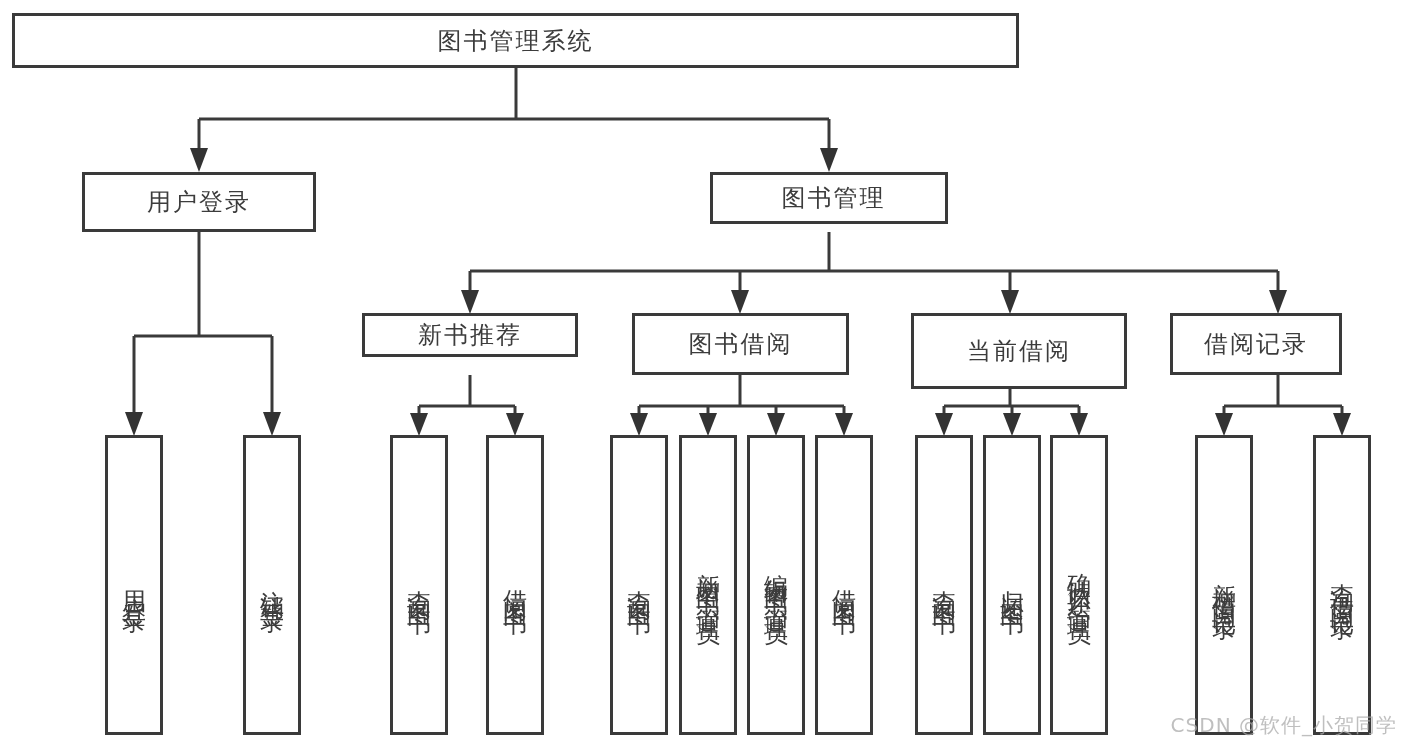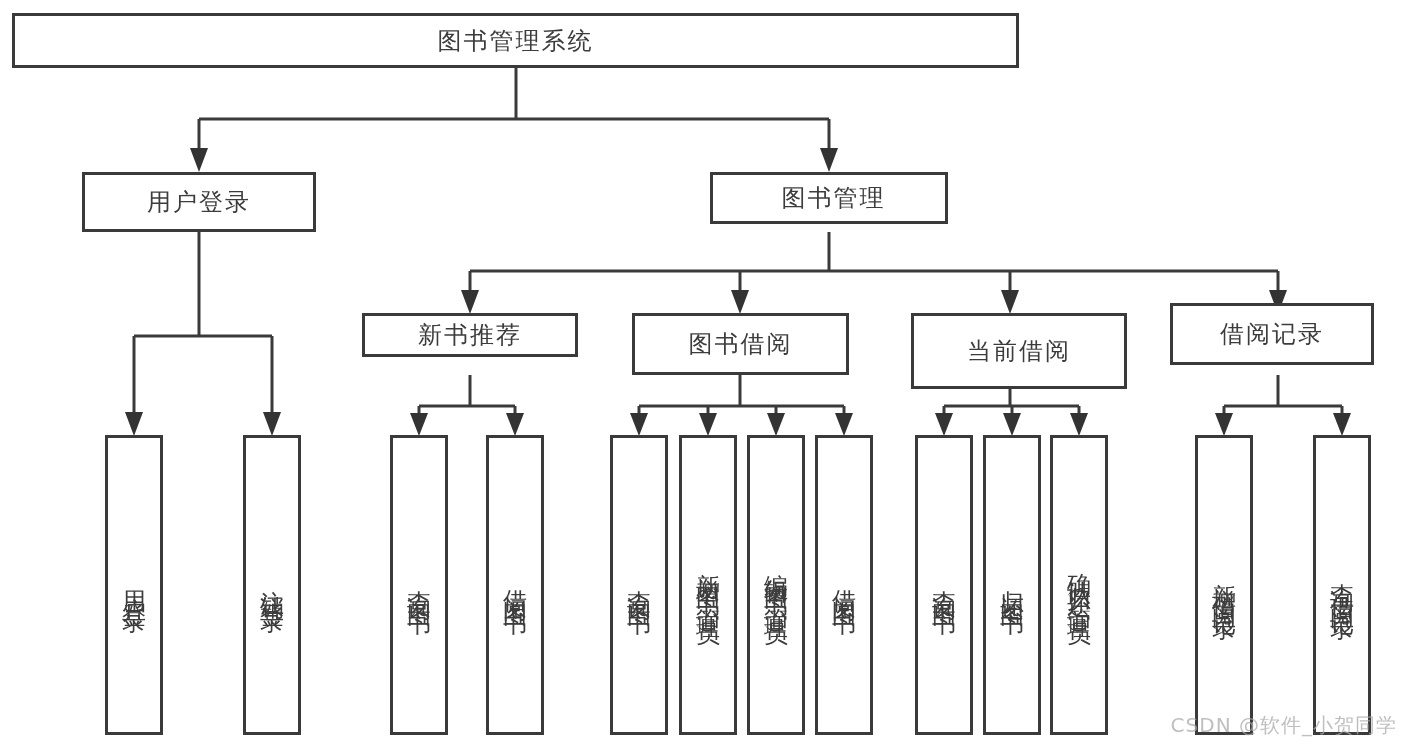--- a/index.html
+++ b/index.html
@@ -43,21 +43,21 @@
   }
   
   .n-root   { left: 12px;   top: 13px;  width: 1007px; height: 55px; align-items: center; }
   
   .n-login  { left: 82px;   top: 172px; width: 234px;  height: 60px; }
   .n-mgmt   { left: 710px;  top: 172px; width: 238px;  height: 52px; padding-left: 9px; }
   
   .n-newbook { left: 362px;  top: 313px; width: 216px; height: 44px; }
   .n-borrow  { left: 632px;  top: 313px; width: 217px; height: 62px; }
   .n-current { left: 902px;  top: 313px; width: 216px; height: 76px; margin-left: 9px; }
-  .n-records { left: 1170px; top: 303px; width: 204px; height: 62px; }
+  .n-records { left: 1170px; top: 313px; width: 172px; height: 62px; }
   
   .leaf { top: 435px; width: 58px; height: 300px; }
   .l-1  { left: 105px; }
   .l-2  { left: 243px; }
   .l-3  { left: 390px; }
   .l-4  { left: 486px; }
   .l-5  { left: 610px; }
   .l-6  { left: 679px; }
   .l-7  { left: 747px; }
   .l-8  { left: 815px; }

